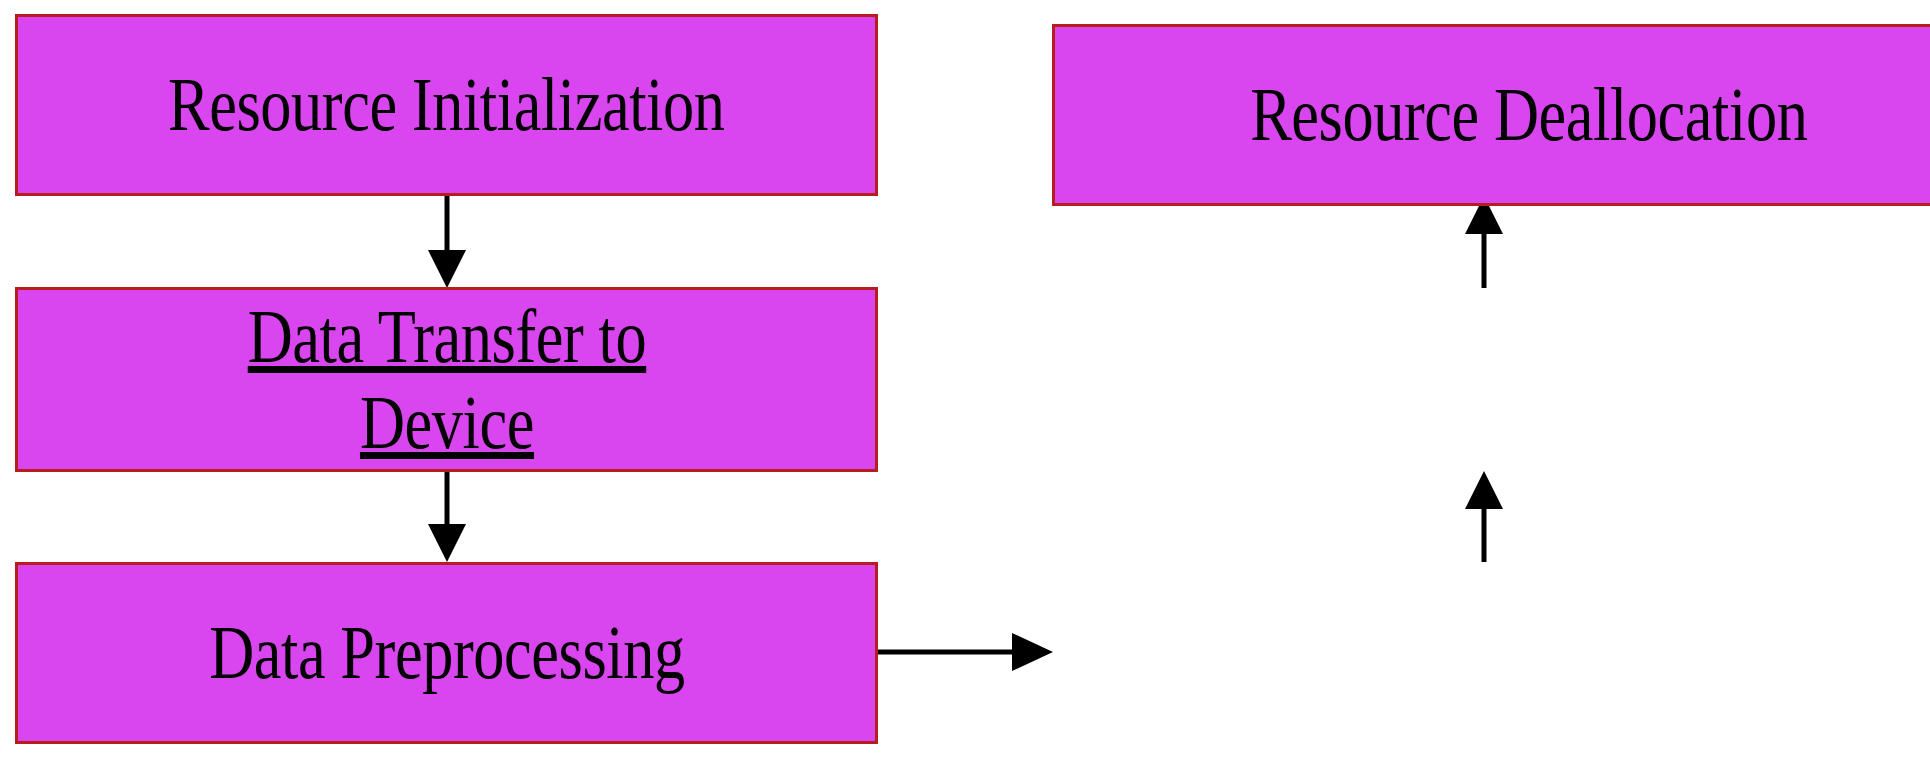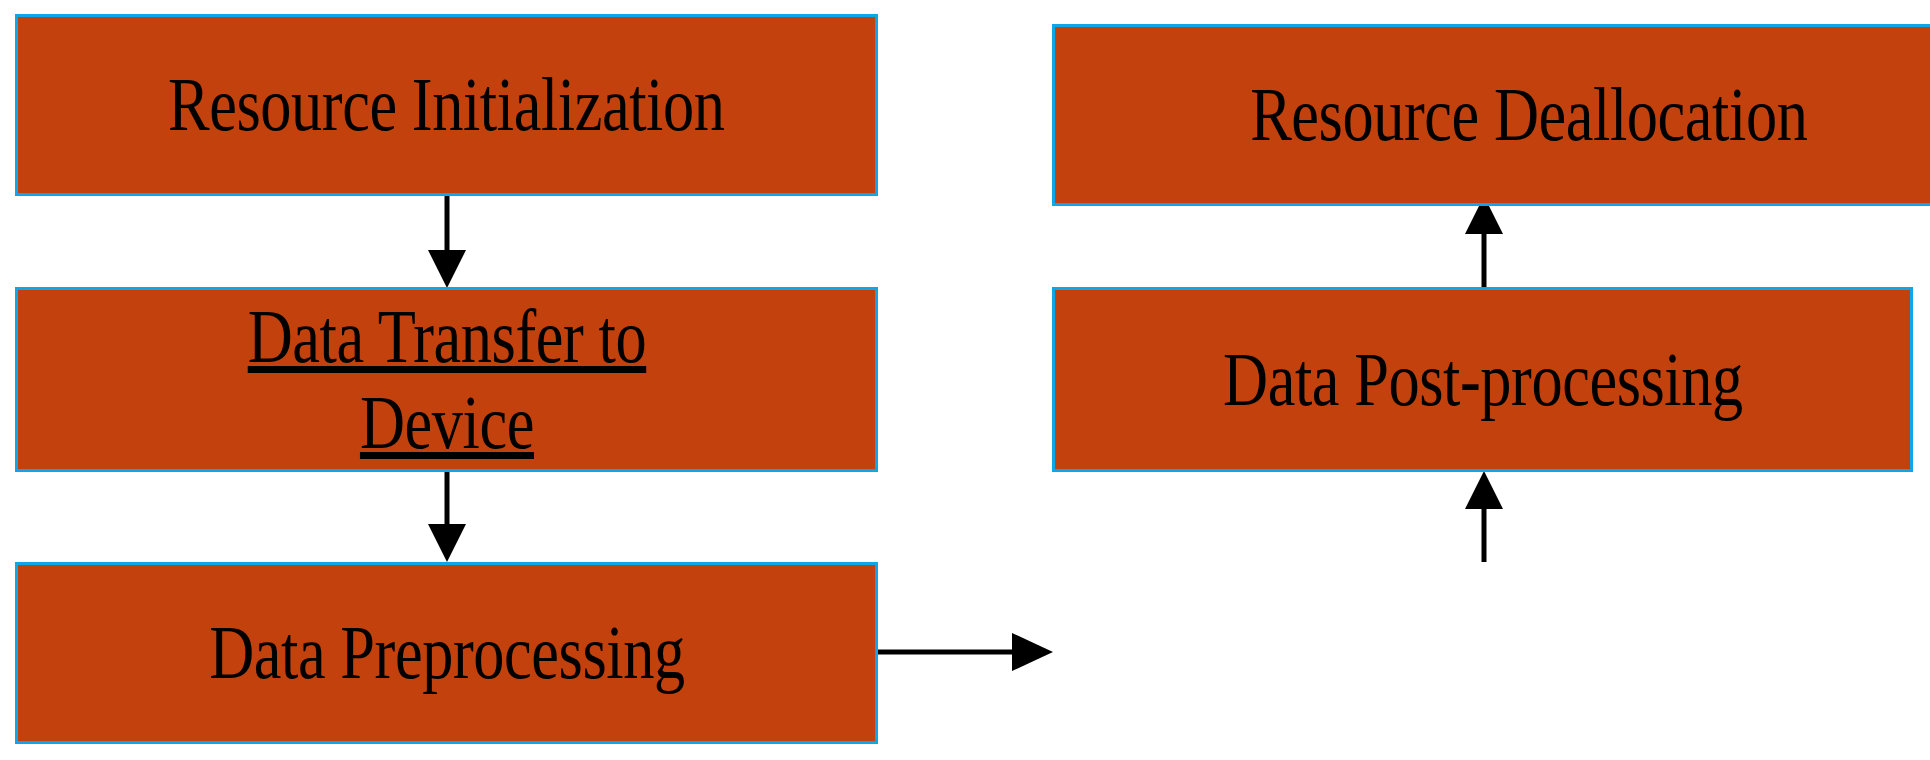--- a/index.html
+++ b/index.html
@@ -14,22 +14,22 @@
   #canvas {
     position: relative;
     width: 1930px;
     height: 760px;
     background: #ffffff;
     overflow: hidden;
   }
   .node {
     position: absolute;
     box-sizing: border-box;
-    background: #c2410c;
-    border: 3px solid #0ea5e9;
+    background: #d946ef;
+    border: 3px solid #b91c1c;
     display: flex;
     align-items: center;
     justify-content: center;
     text-align: center;
   }
   .node-label {
     display: block;
     font-family: "Liberation Serif", "DejaVu Serif", serif;
     font-weight: 400;
     font-size: 76px;
@@ -102,18 +102,15 @@
   </div>
 
   <div class="node" style="left:15px; top:562px; width:863px; height:182px;">
     <span class="node-label">Data Preprocessing</span>
   </div>
 
   <div class="node" style="left:1052px; top:24px; width:953px; height:182px;">
     <span class="node-label">Resource Deallocation</span>
   </div>
 
-  <div class="node" style="left:1052px; top:287px; width:861px; height:185px;">
-    <span class="node-label">Data Post-processing</span>
-  </div>
 
 
 </div>
 
 </body></html>

